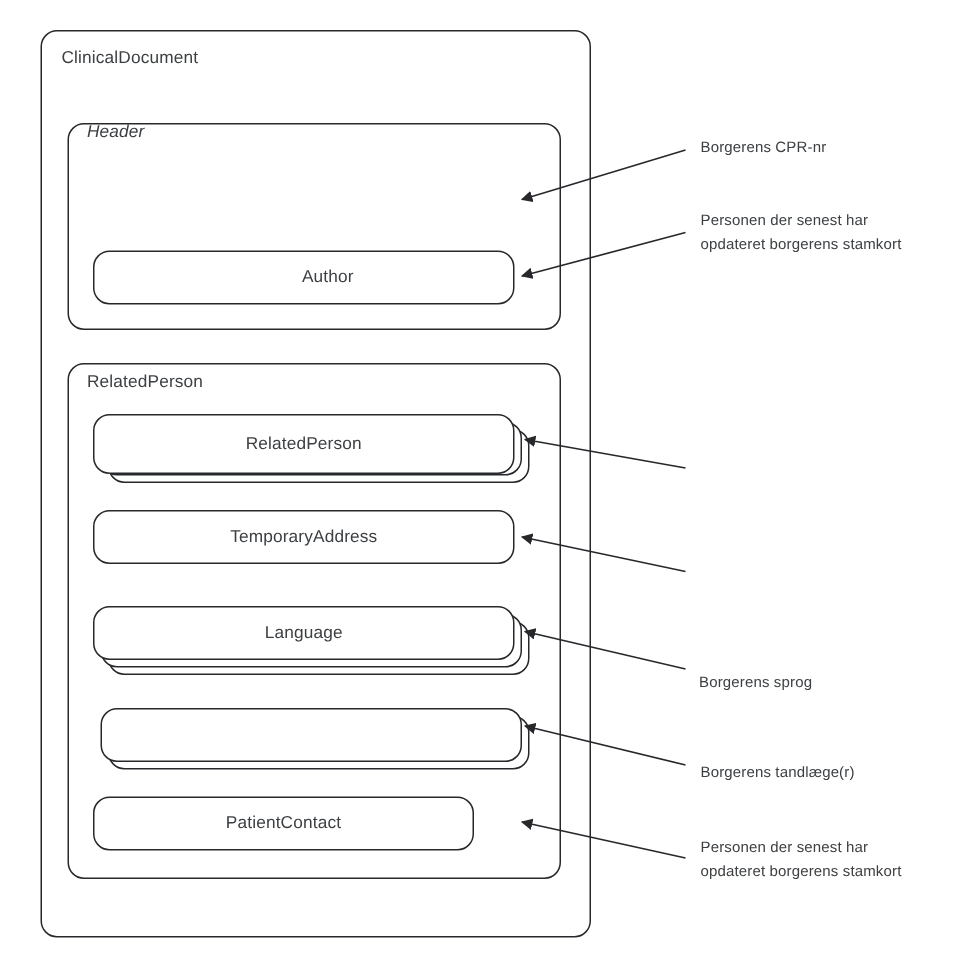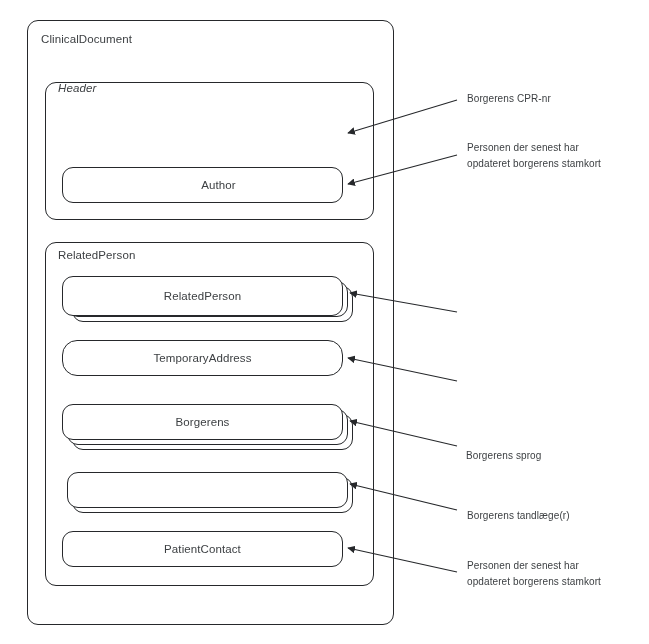--- a/index.html
+++ b/index.html
@@ -93,34 +93,34 @@
 
   <div class="box" style="left:45px; top:242px; width:329px; height:344px;"></div>
   <div class="container-label" style="left:58px; top:249px;">RelatedPerson</div>
 
   <div class="stack-layer" style="left:72px; top:286px; width:281px; height:36px;"></div>
   <div class="stack-layer" style="left:67px; top:281px; width:281px; height:36px;"></div>
   <div class="leaf" style="left:62px; top:276px; width:281px; height:40px;">
     <span>RelatedPerson</span>
   </div>
 
-  <div class="leaf" style="left:62px; top:340px; width:281px; height:36px;border-radius:15px;">
+  <div class="leaf" style="left:62px; top:340px; width:281px; height:36px;">
     <span>TemporaryAddress</span>
   </div>
 
   <div class="stack-layer" style="left:72px; top:414px; width:281px; height:36px;"></div>
   <div class="stack-layer" style="left:67px; top:409px; width:281px; height:36px;"></div>
   <div class="leaf" style="left:62px; top:404px; width:281px; height:36px;">
-    <span>Borgerens</span>
+    <span>Language</span>
   </div>
 
   <div class="stack-layer" style="left:72px; top:477px; width:281px; height:36px;"></div>
   <div class="stack-layer" style="left:67px; top:472px; width:281px; height:36px;"></div>
 
-  <div class="leaf" style="left:62px; top:531px; width:281px; height:36px;">
+  <div class="leaf" style="left:62px; top:531px; width:254px; height:36px;">
     <span>PatientContact</span>
   </div>
 
   <svg id="connectors" viewBox="0 0 649 644" xmlns="http://www.w3.org/2000/svg">
     <defs>
       <marker id="ah" viewBox="0 0 10 10" refX="9" refY="5" markerWidth="7" markerHeight="7" orient="auto-start-reverse">
         <path d="M 0 0 L 10 5 L 0 10 z" fill="#26282b"></path>
       </marker>
     </defs>
     <g stroke="#26282b" stroke-width="1.1" fill="none" marker-end="url(#ah)">

